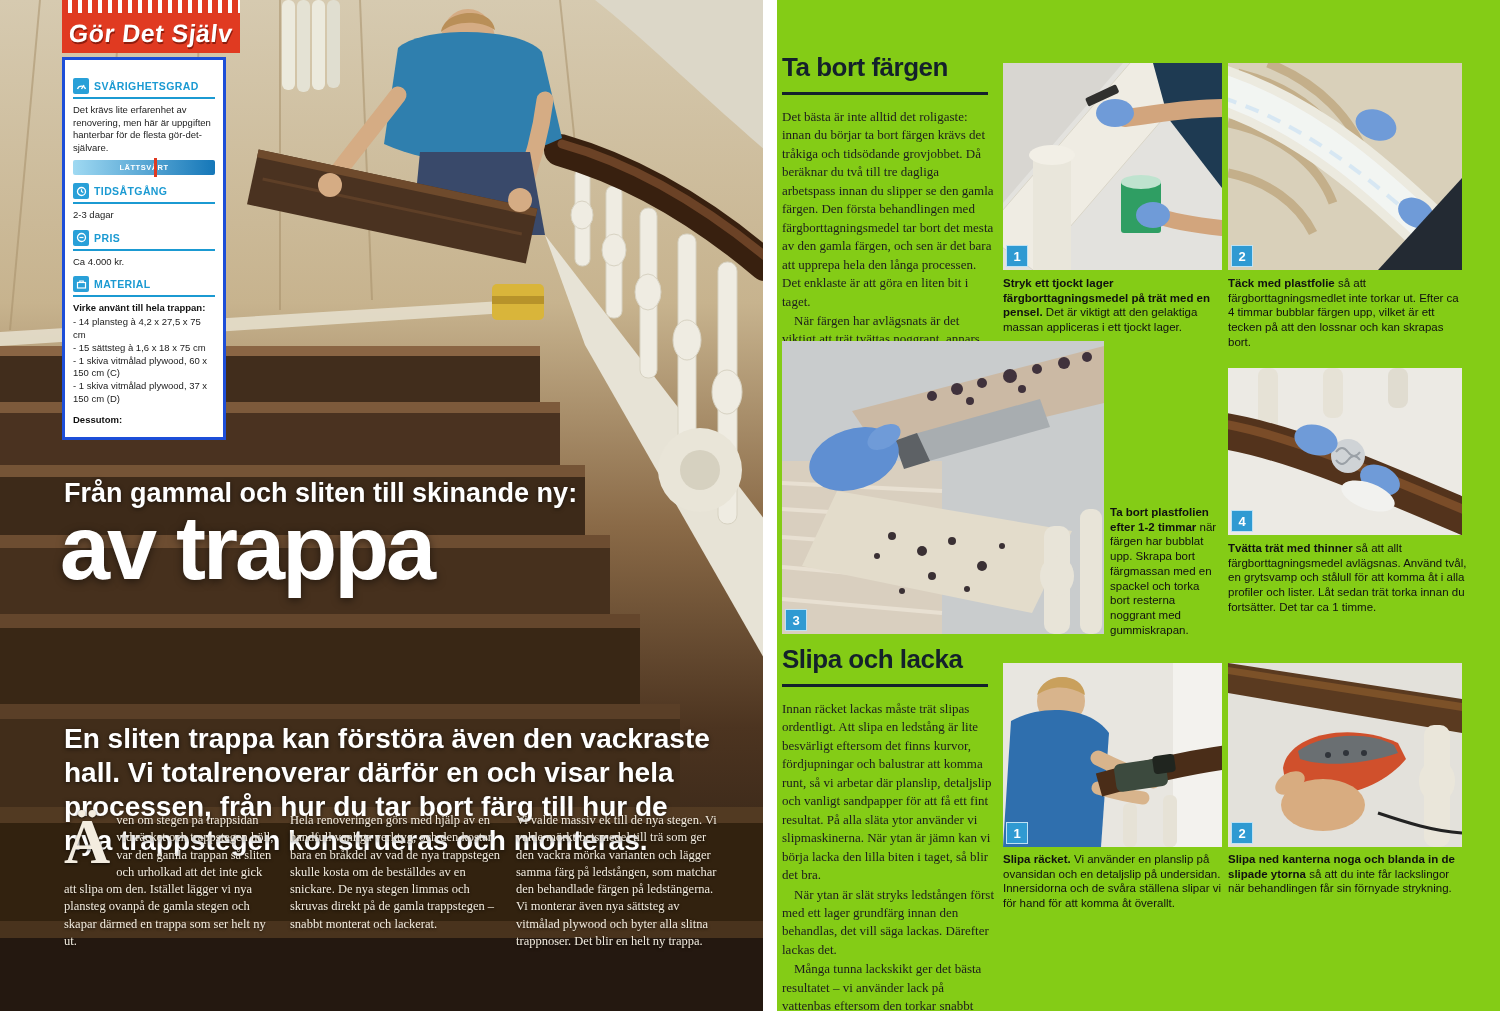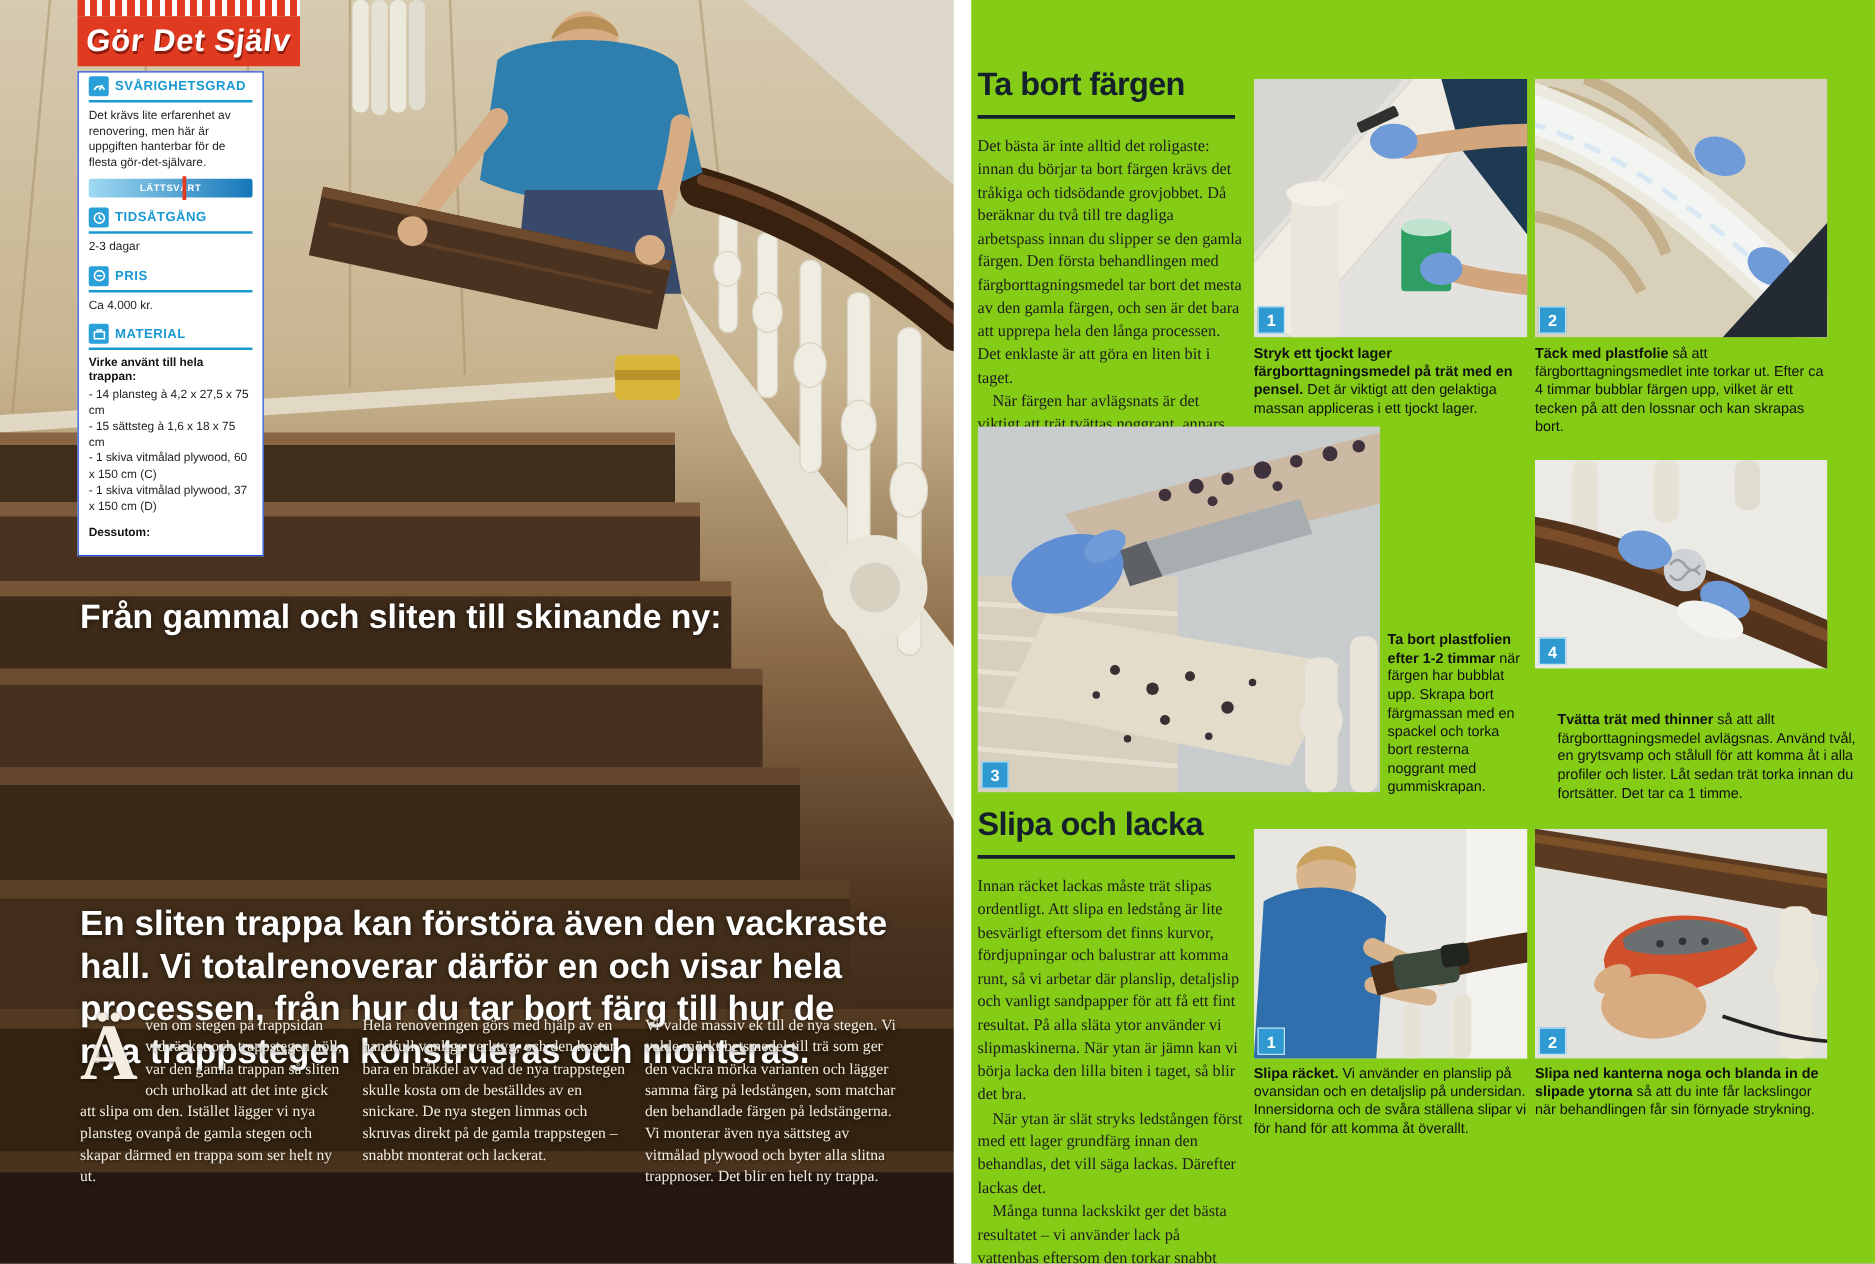--- a/index.html
+++ b/index.html
@@ -10,22 +10,22 @@
   .scene{position:absolute;left:0;top:0;}
   .gutter{position:absolute;left:763px;top:0;width:14px;height:1011px;background:#fff;}
   
   .coil{position:absolute;left:62px;top:0;width:178px;height:13px;
         background:repeating-linear-gradient(90deg,#e03a21 0 6px,#ffffff 6px 10px);}
   .logo{position:absolute;left:62px;top:13px;width:178px;height:40px;background:#e03a21;
         display:flex;align-items:center;justify-content:center;}
   .logo span{color:#fff;font-weight:800;font-size:25px;transform:skewX(-6deg);
              text-shadow:1px 2px 0 #8f1d0e;letter-spacing:.5px;white-space:nowrap;}
   
-  .infobox{position:absolute;left:62px;top:57px;width:149px;background:#ffffff;
-           border:1px solid #1d4ed8;padding:3px 8px 10px 8px;box-sizing:border-box;}
+  .infobox{position:absolute;left:62px;top:57px;width:164px;background:#ffffff;
+           border:3px solid #1d4ed8;padding:18px 8px 10px 8px;box-sizing:border-box;}
   .ib-head{display:flex;align-items:center;gap:5px;border-bottom:2px solid #1b9ad2;
            padding-bottom:3px;margin:8px 0 5px 0;}
   .ib-head:first-child{margin-top:0;}
   .ib-ico{width:16px;height:16px;background:#29a0d8;border-radius:2px;flex:0 0 16px;
           display:flex;align-items:center;justify-content:center;}
   .ib-label{color:#1b9ad2;font-weight:800;font-size:10.5px;letter-spacing:.4px;}
   .ib-text{font-size:9.5px;line-height:1.32;color:#222;margin:0 0 6px 0;}
   .scale{position:relative;height:15px;border-radius:2px;margin:2px 0 4px 0;
          background:linear-gradient(90deg,#9fd9f2,#1577b8);
          display:flex;align-items:center;justify-content:center;padding:0 5px;box-sizing:border-box;}
@@ -227,20 +227,21 @@
         <li>14 plansteg à 4,2 x 27,5 x 75 cm</li>
         <li>15 sättsteg à 1,6 x 18 x 75 cm</li>
         <li>1 skiva vitmålad plywood, 60 x 150 cm (C)</li>
         <li>1 skiva vitmålad plywood, 37 x 150 cm (D)</li>
       </ul>
       <p class="mat-extra-t">Dessutom:</p>
     </div>
 
     <div class="kicker">Från gammal och sliten till skinande ny:</div>
     <div class="title">
+      <div>av trappa</div>
     </div>
 
     <div class="intro">
       <span>En sliten trappa kan förstöra även den vackraste hall. </span><span class="xb">Vi totalrenoverar därför en och visar hela processen,</span><span> från hur du tar bort färg till hur de nya trappstegen konstrueras och monteras.</span>
     </div>
 
     <div class="cols">
       <div class="col">
         <span class="dropcap">Ä</span>
         <span>ven om stegen på trappsidan vid räcket och trappstegen höll, var den gamla trappan så sliten och urholkad att det inte gick att slipa om den. Istället lägger vi nya plansteg ovanpå de gamla stegen och skapar därmed en trappa som ser helt ny ut.</span>
@@ -373,21 +374,21 @@
         <path d="M-10 55 C 60 66 150 106 244 145" stroke="#7a4c28" stroke-width="9" fill="none"></path>
         <circle cx="120" cy="88" r="17" fill="#cfd3d6"></circle>
         <path d="M108 84 q6 -8 12 0 q6 8 12 0 M108 92 q6 8 12 0 q6 -8 12 0" stroke="#9aa0a6" stroke-width="2" fill="none"></path>
         <ellipse cx="88" cy="72" rx="22" ry="15" fill="#6f9bd8" transform="rotate(15 88 72)"></ellipse>
         <ellipse cx="152" cy="112" rx="21" ry="14" fill="#6f9bd8" transform="rotate(25 152 112)"></ellipse>
         <ellipse cx="140" cy="128" rx="28" ry="13" fill="#f2f2ef" transform="rotate(20 140 128)"></ellipse>
       </svg>
       <span class="badge">4</span>
     </figure>
 
-    <div class="cap" style="left:469px;top:541px;width:240px;margin-top:28px;">
+    <div class="cap" style="left:451px;top:541px;width:240px;">
       <b>Tvätta trät med thinner</b><span> så att allt färgborttagningsmedel avlägsnas. Använd tvål, en grytsvamp och stålull för att komma åt i alla profiler och lister. Låt sedan trät torka innan du fortsätter. Det tar ca 1 timme.</span>
     </div>
 
     <h2 class="sec-h" style="left:5px;top:644px;">Slipa och lacka</h2>
     <div class="sec-rule" style="left:5px;top:684px;width:206px;"></div>
     <div class="body-col" style="left:5px;top:700px;">
       <p>Innan räcket lackas måste trät slipas ordentligt. Att slipa en ledstång är lite besvärligt eftersom det finns kurvor, fördjupningar och balustrar att komma runt, så vi arbetar där planslip, detaljslip och vanligt sandpapper för att få ett fint resultat. På alla släta ytor använder vi slipmaskinerna. När ytan är jämn kan vi börja lacka den lilla biten i taget, så blir det bra.</p>
       <p>När ytan är slät stryks ledstången först med ett lager grundfärg innan den behandlas, det vill säga lackas. Därefter lackas det.</p>
       <p>Många tunna lackskikt ger det bästa resultatet – vi använder lack på vattenbas eftersom den torkar snabbt och inte gulnar som. Vi slipar lätt mellan varje strykning.</p>
     </div>

